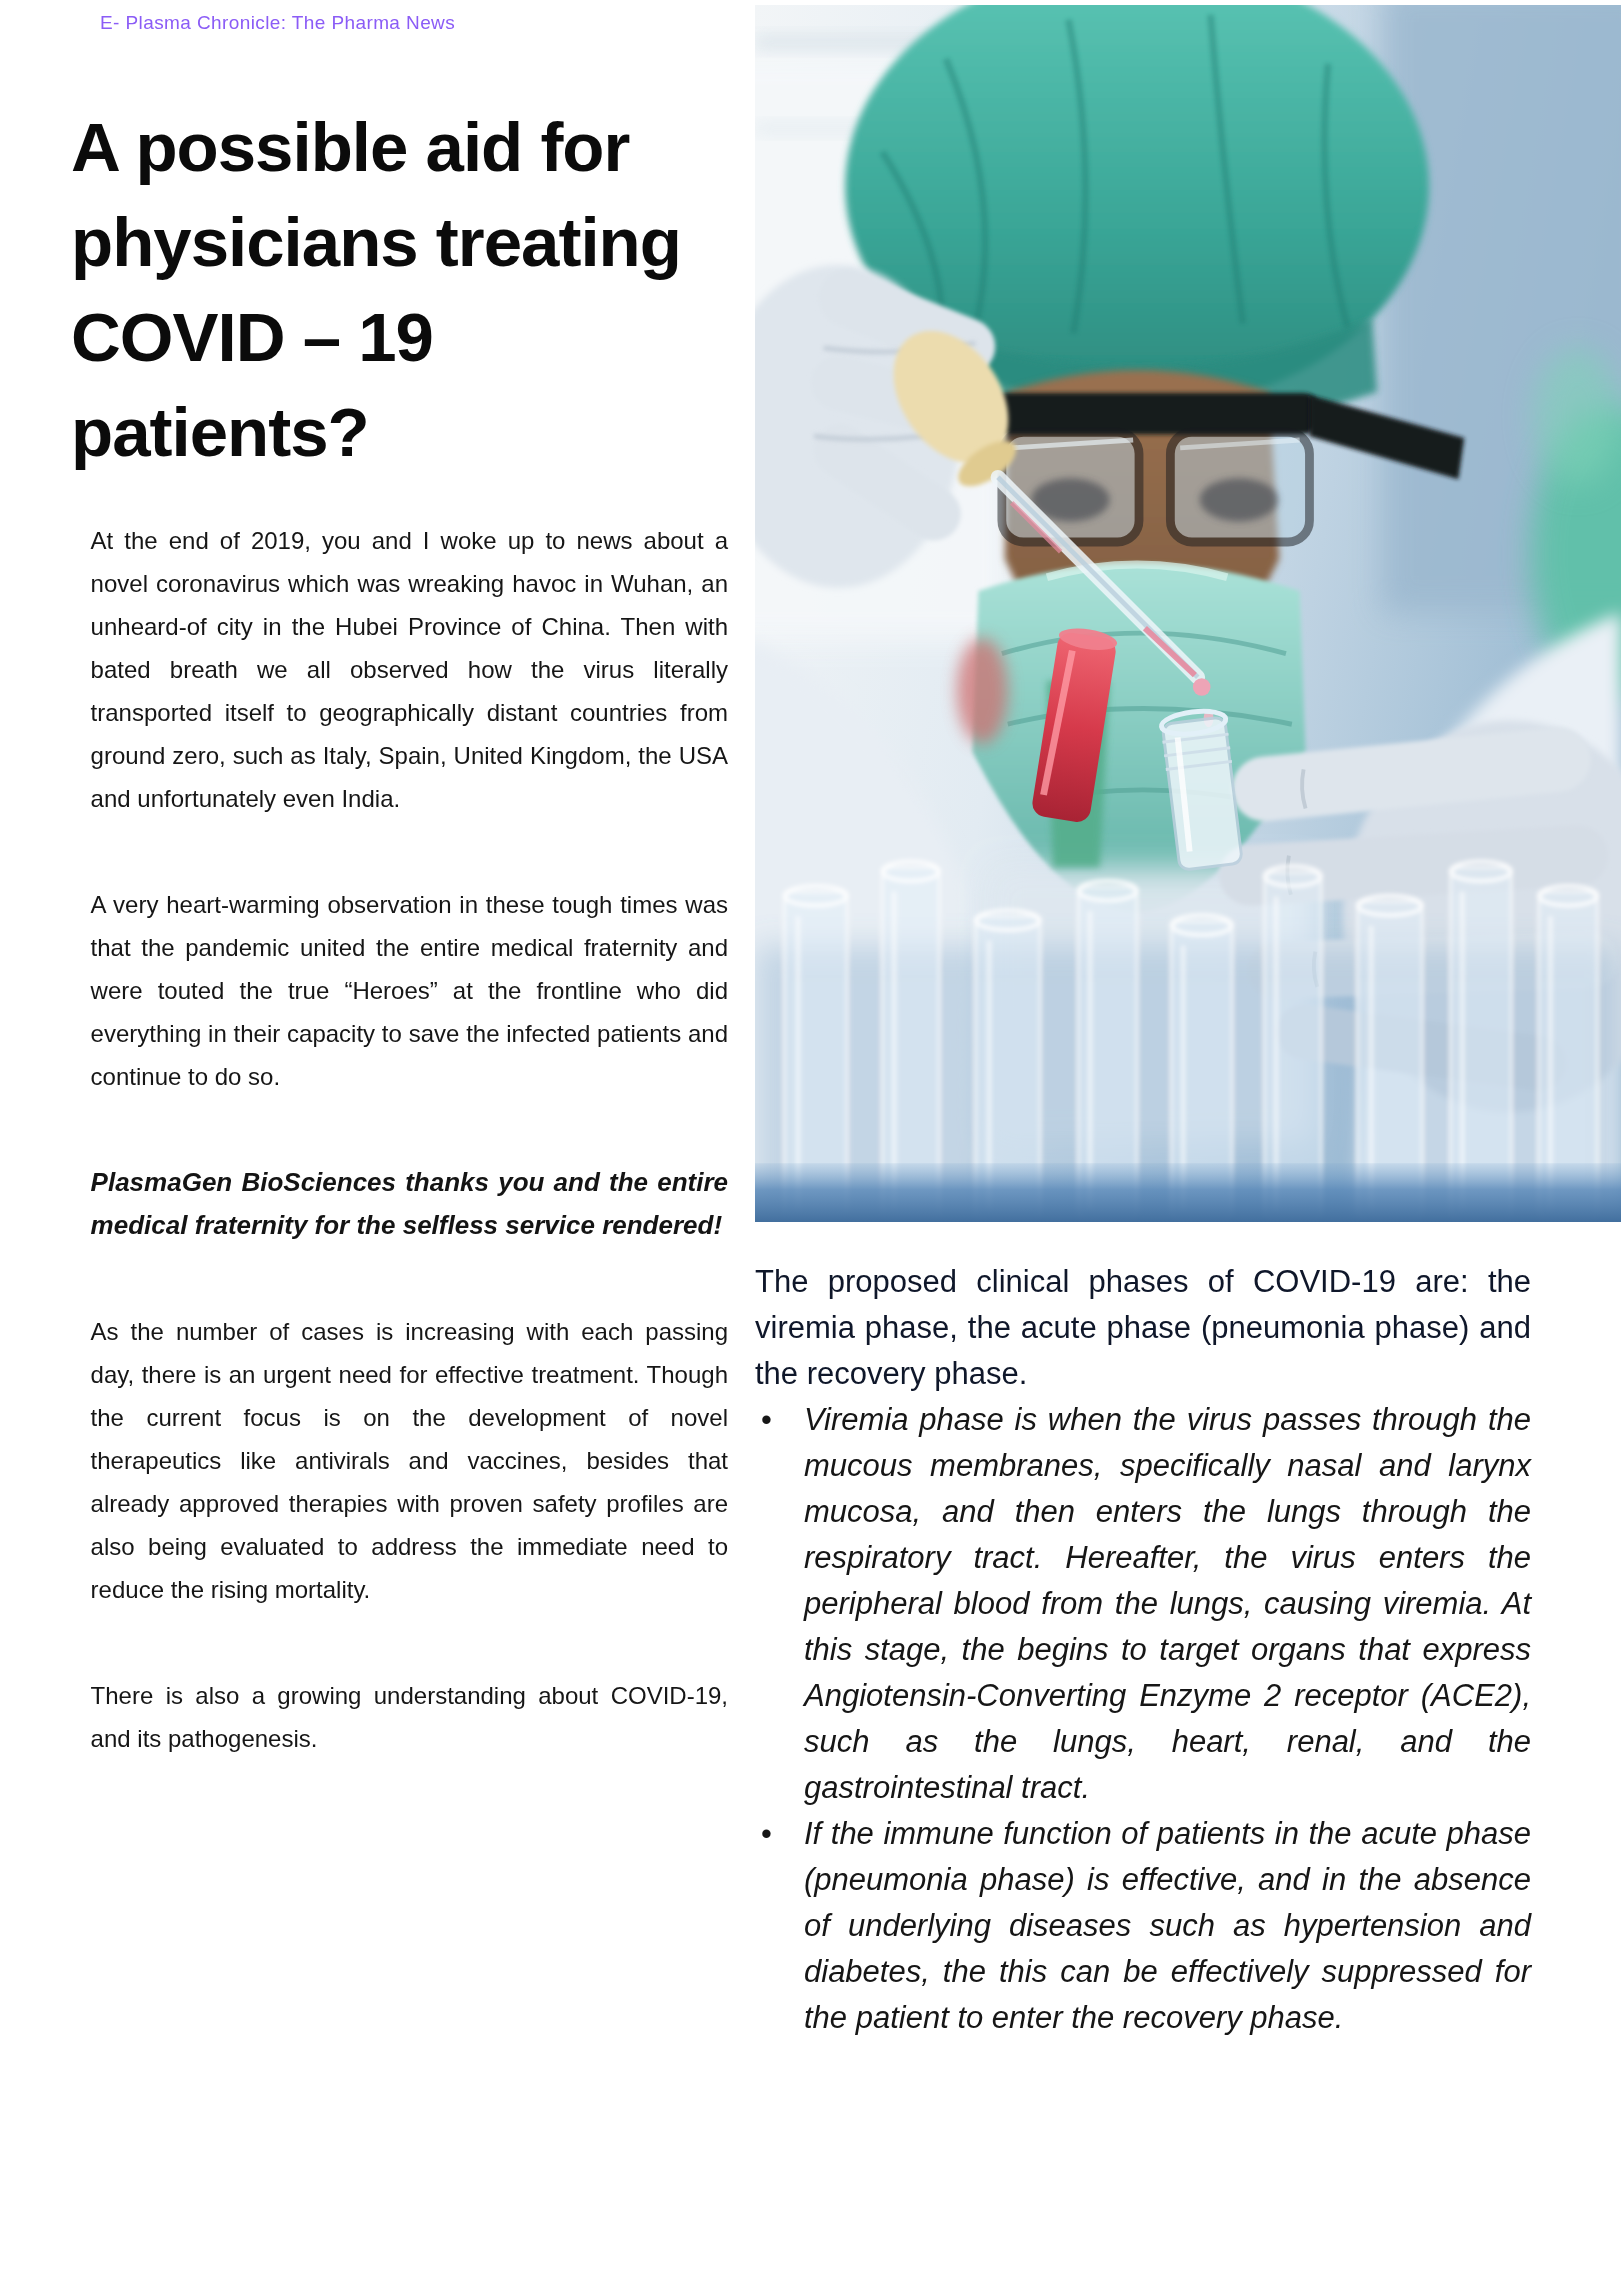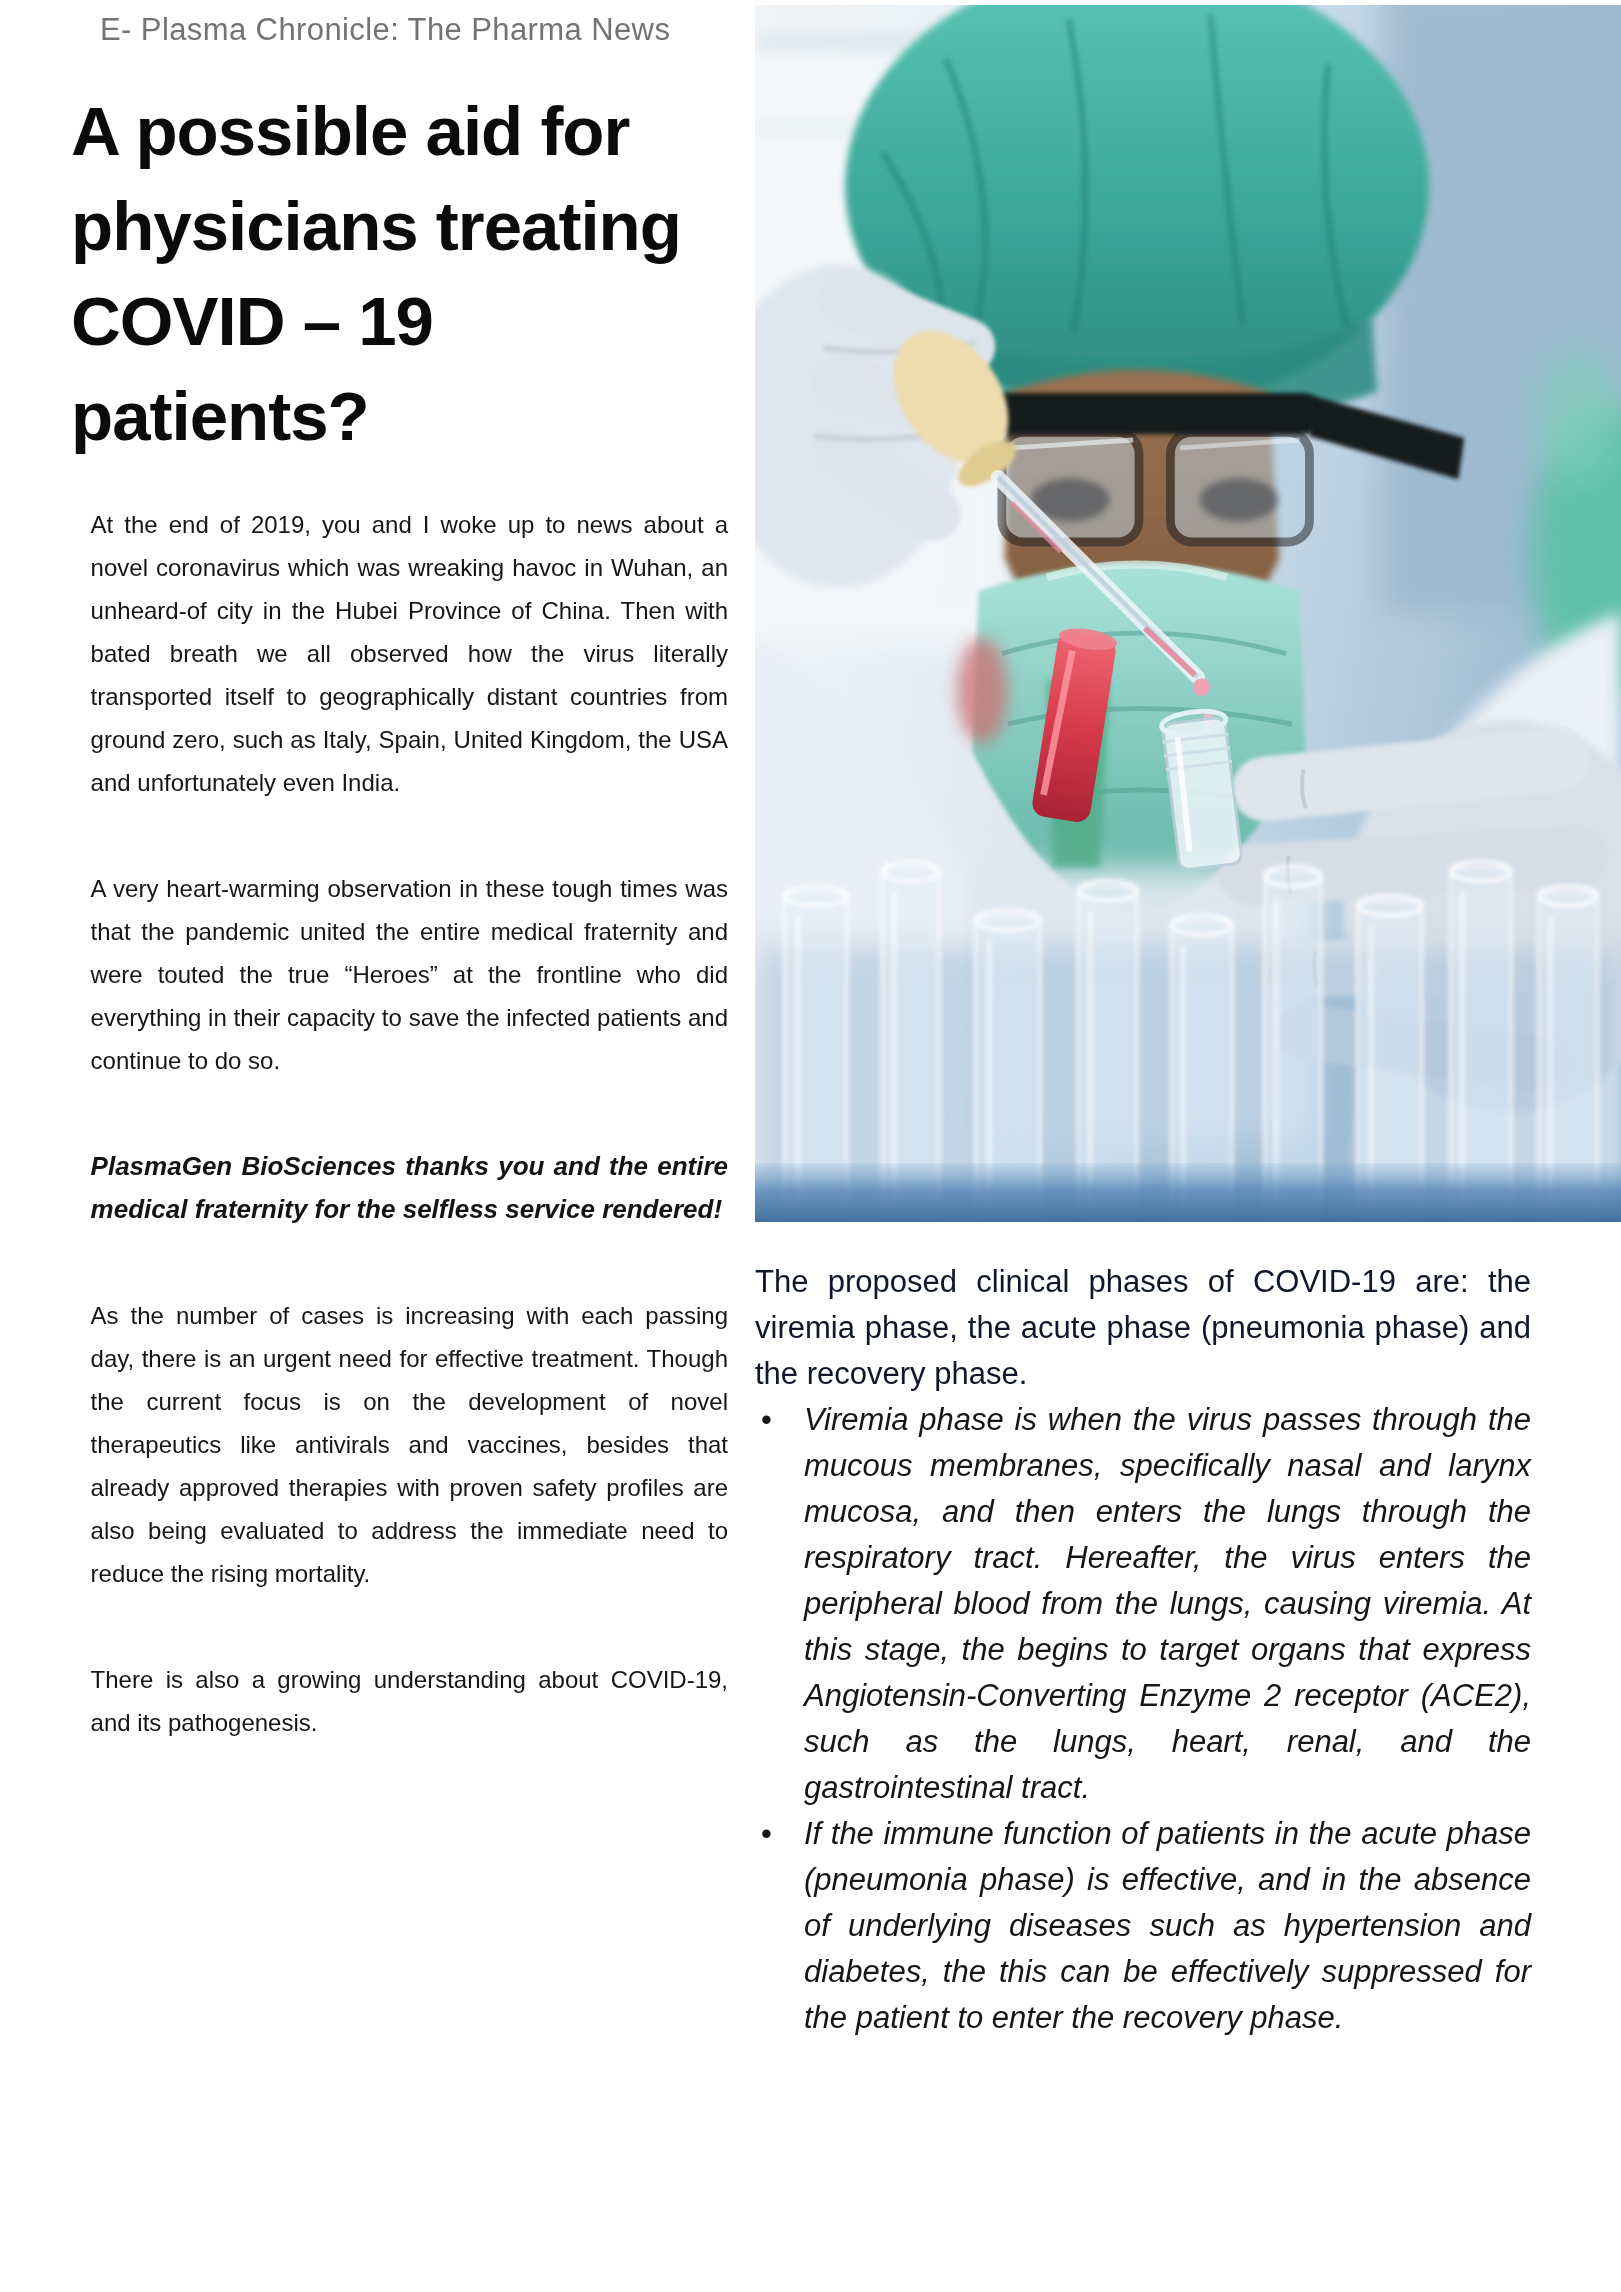--- a/index.html
+++ b/index.html
@@ -8,25 +8,25 @@
     width:1621px; height:2293px;
     font-family:"Liberation Sans", sans-serif;
     color:#161616;
     position:relative;
     overflow:hidden;
   }
   .page { position:absolute; inset:0; background:#ffffff; }
 
   .masthead {
     position:absolute; left:100px; top:11.8px;
-    font-size:31px; letter-spacing:0.4px; color:#737373;
+    font-size:19px; letter-spacing:0.4px; color:#8b5cf6;
   }
 
   .col-left {
-    position:absolute; left:71px; top:84px; width:657px;
+    position:absolute; left:71px; top:100px; width:657px;
   }
   .headline {
     font-size:69px; line-height:95px; font-weight:bold;
     letter-spacing:-1px; color:#0b0b0b; margin-bottom:39px;
   }
   .para {
     font-size:24px; line-height:43px; text-align:justify;
     margin:0 0 63px 19.6px; color:#161616;
   }
   .para.last { margin-bottom:0; }

